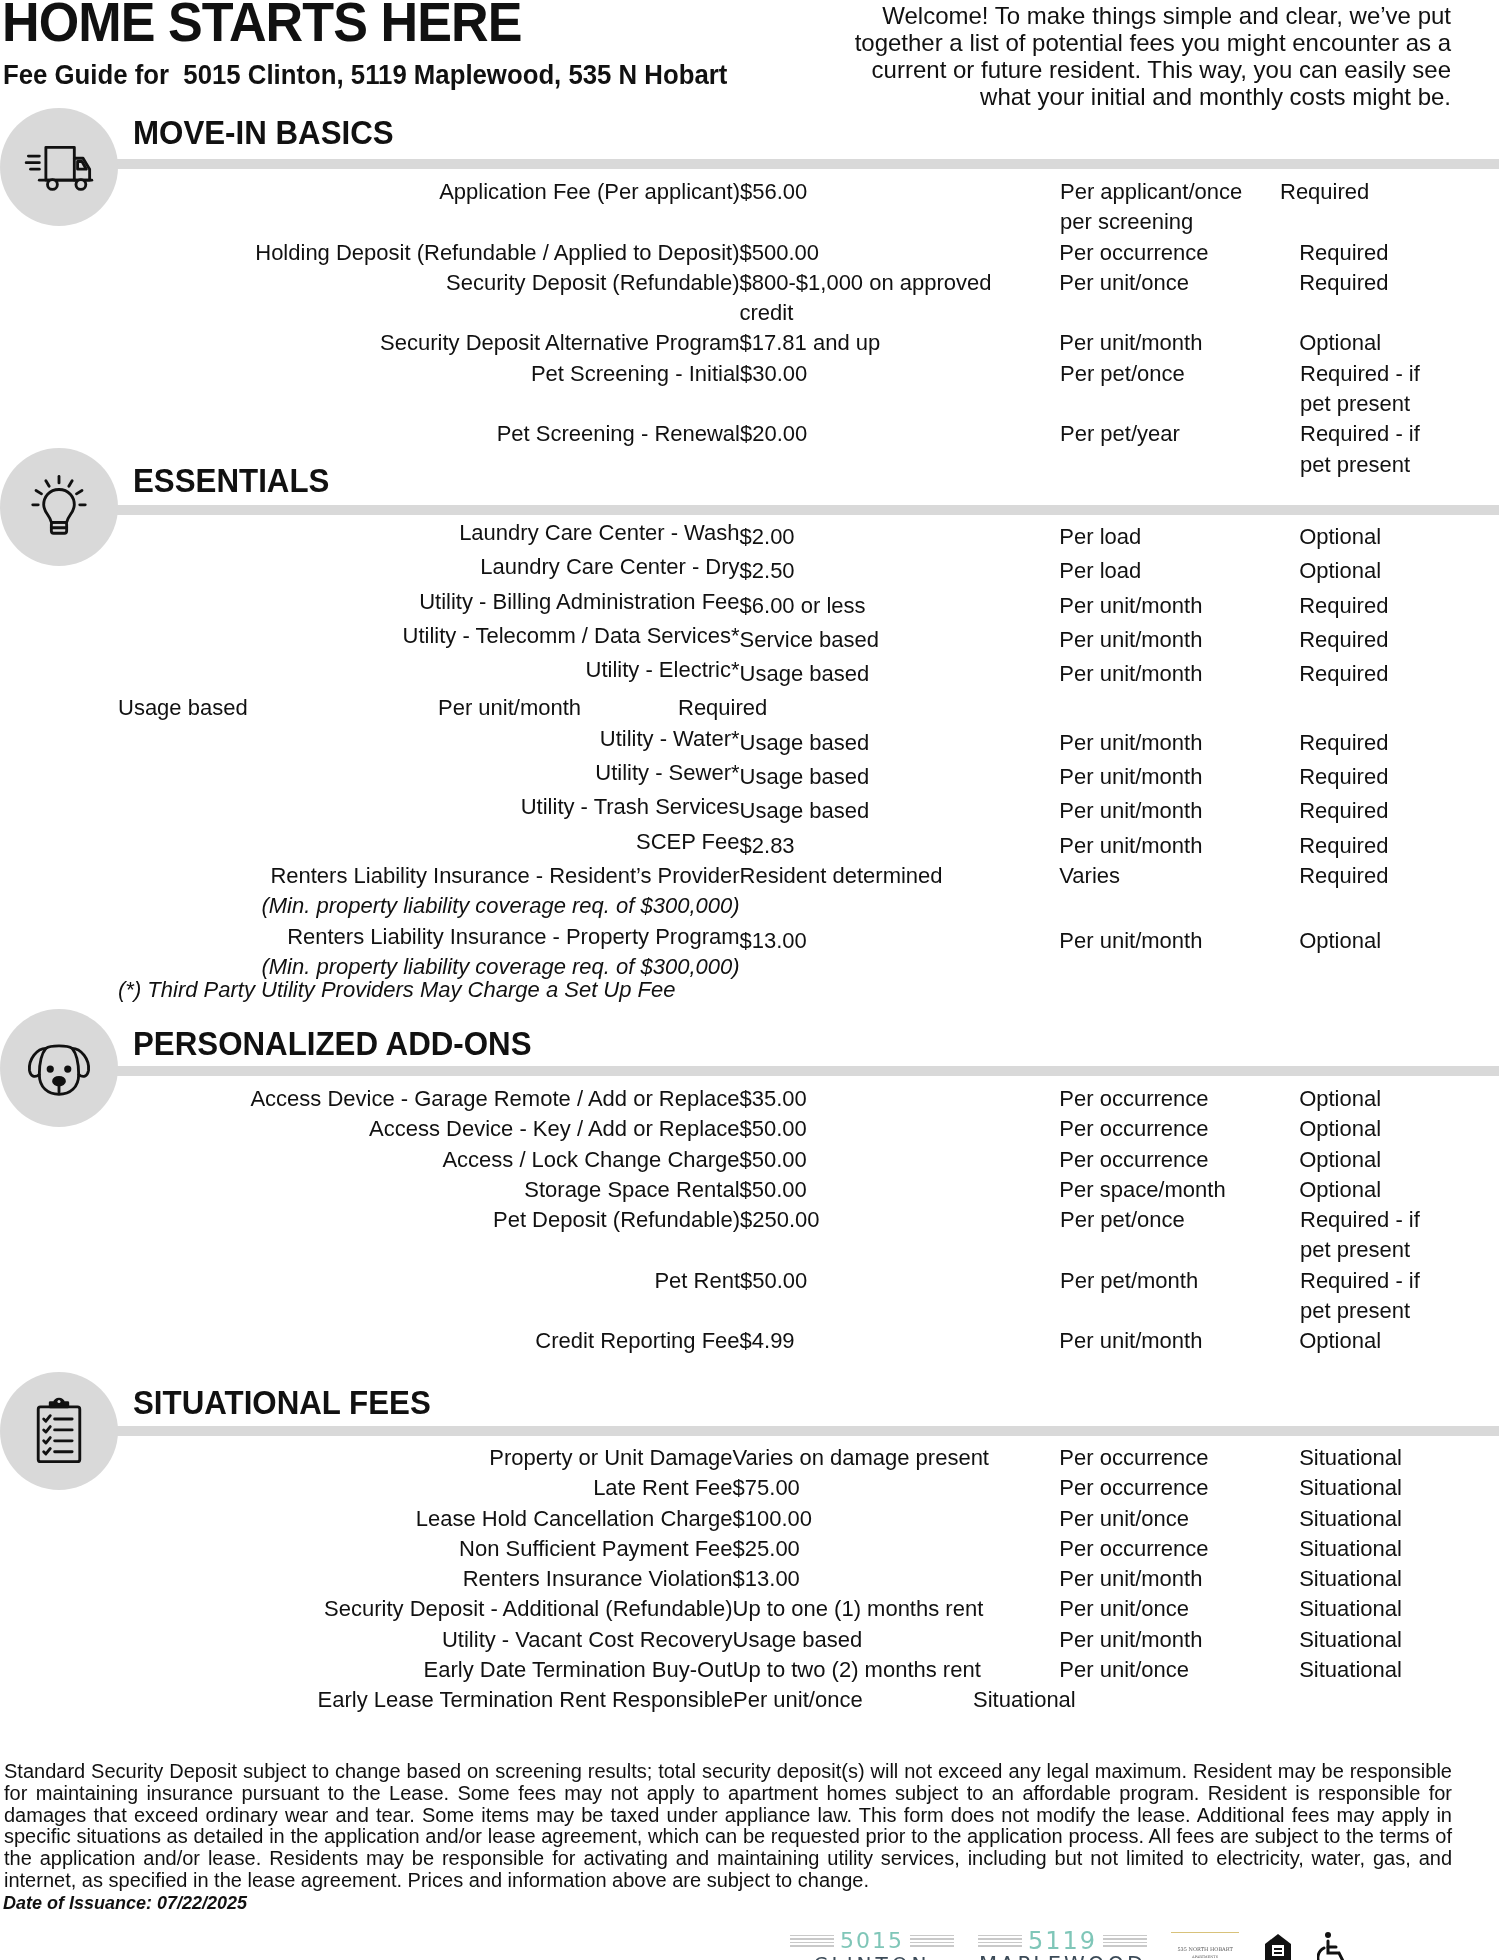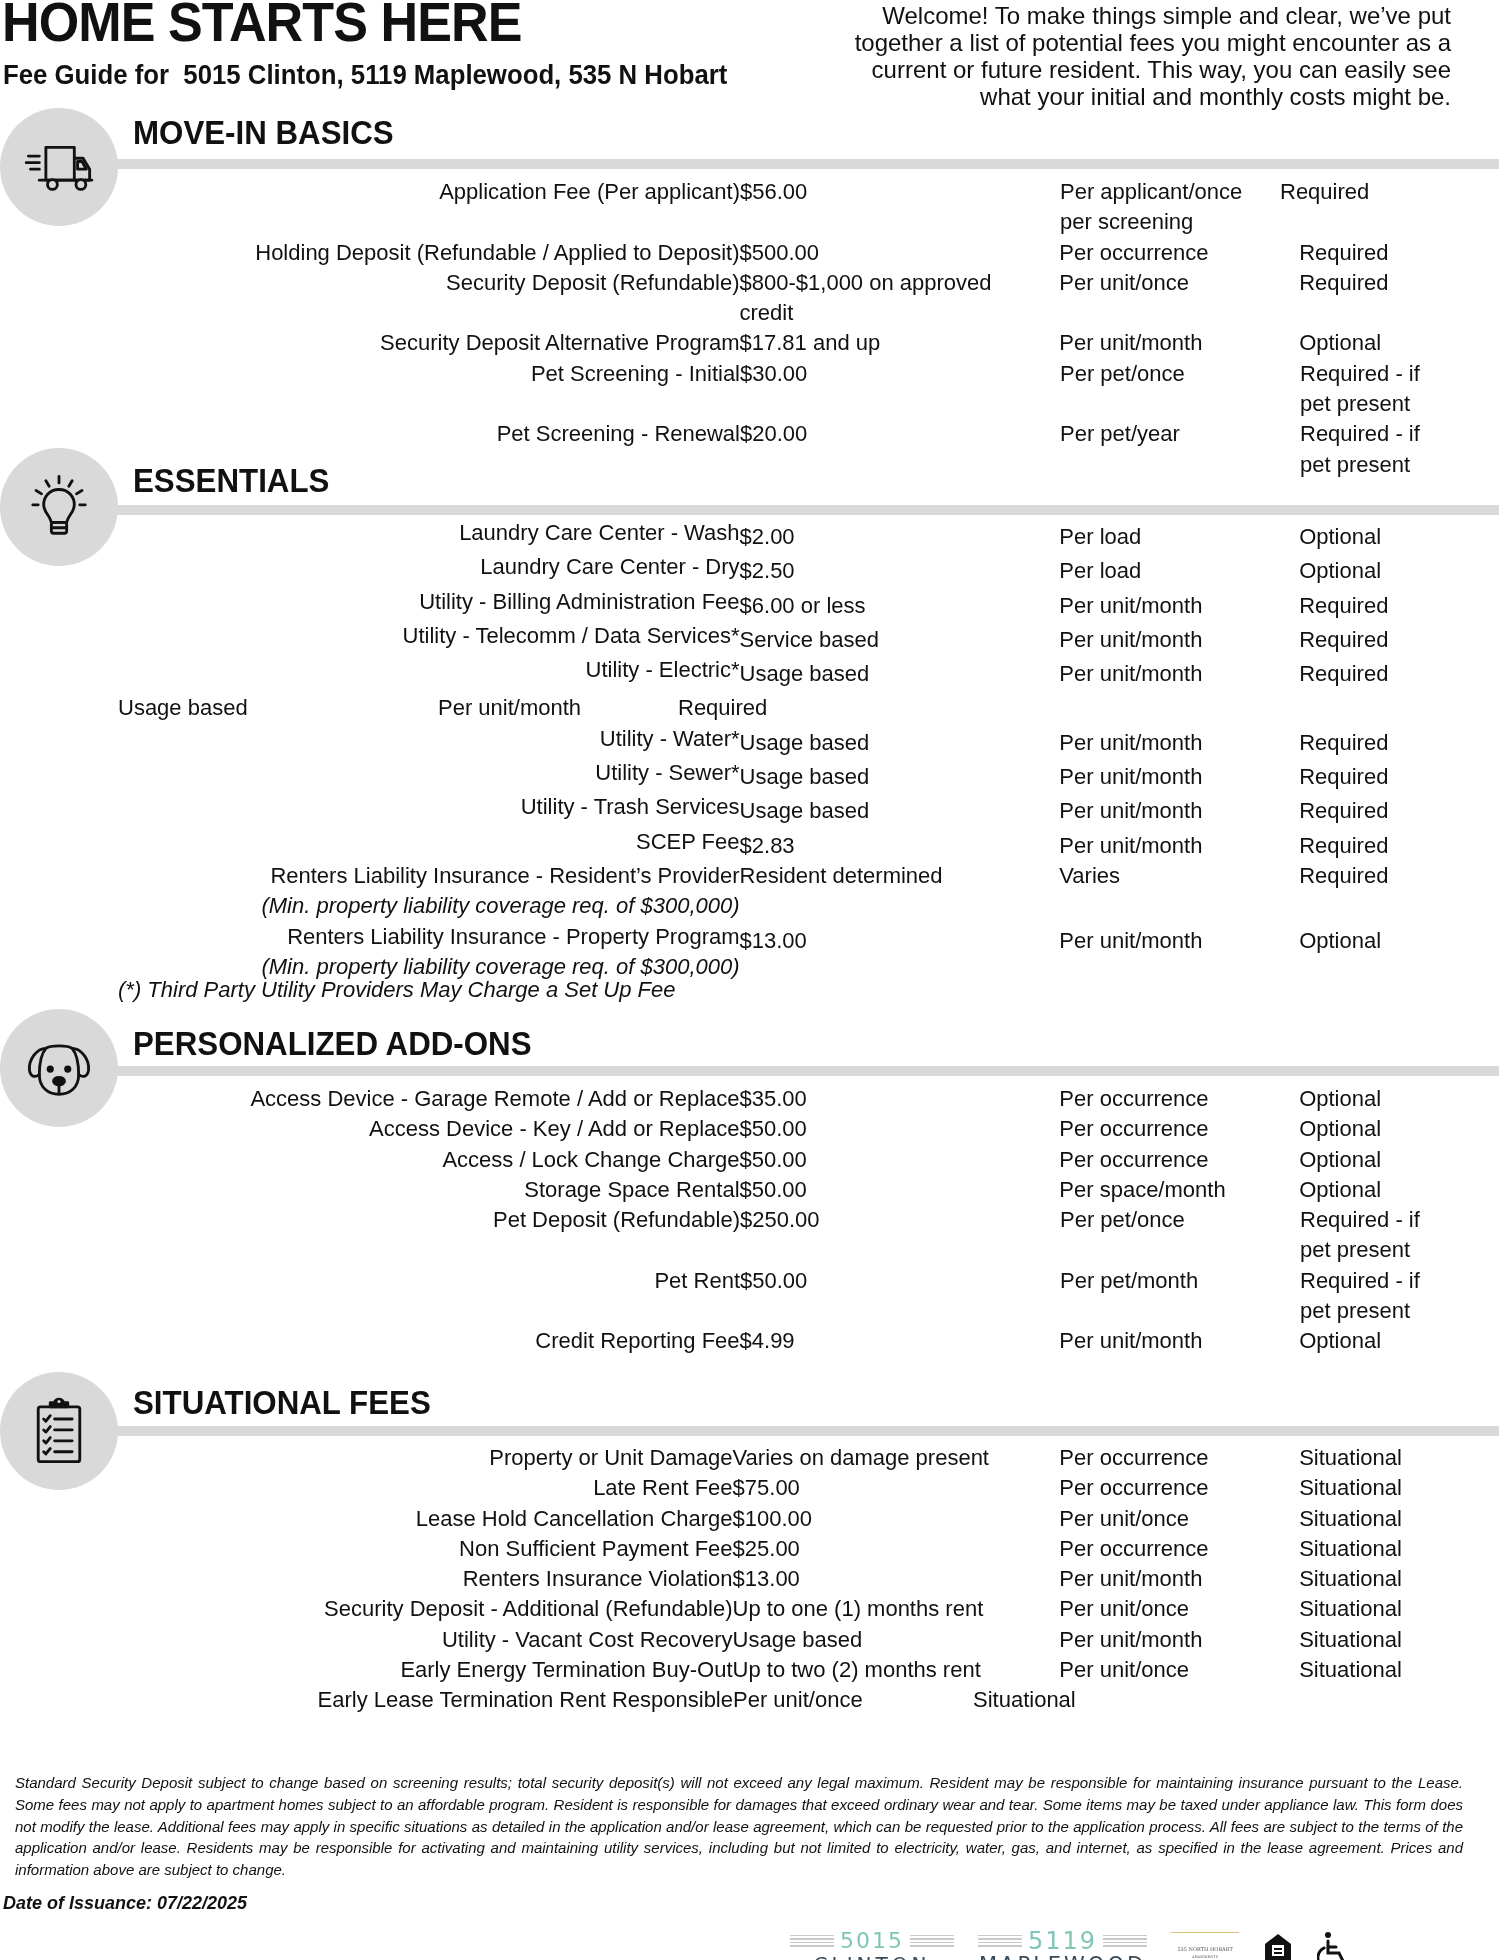--- a/index.html
+++ b/index.html
@@ -37,22 +37,22 @@
   .row { position: relative; display: flex; font-size: 22px; line-height: 30.3px; }
   .c1 { width: 622px; text-align: right; }
   .c2 { width: 320px; }
   .c3 { width: 240px; }
   .c4 { width: 200px; }
   .sit .c1 { width: 615px; }
   .sit .c2 { width: 327px; }
   .note { font-style: italic; display: block; }
   .footnote { font-size: 22px; line-height: 30px; position: absolute; left: 118px; font-style: italic; }
   .disclaimer {
-    position: absolute; left: 3px; top: 1760px; width: 1448px; margin: 12px;
-    font-size: 15px; line-height: 21.8px; font-style: italic; text-align: justify;
+    position: absolute; left: 3px; top: 1760px; width: 1448px; margin: 1px;
+    font-size: 20px; line-height: 21.8px; text-align: justify;
   }
   .issue {
     position: absolute; left: 3px; top: 1893px; margin: 0;
     font-size: 18px; font-weight: 700; font-style: italic;
   }
   .logos { position: absolute; left: 790px; top: 1912px; height: 46px; display: flex; align-items: center; gap: 24px; margin-top: 17px; }
   .logo-txt { display: flex; flex-direction: column; align-items: center; font-family: "DejaVu Sans", sans-serif; line-height: 1; }
   .logo-num { color: #7fc6b8; font-size: 22px; letter-spacing: 2px; display: flex; align-items: center; gap: 6px; }
   .logo-num .lines { width: 44px; height: 12px; background: repeating-linear-gradient(to bottom, #c9c9c9 0 1.5px, transparent 1.5px 3.5px); }
   .logo-name { color: #3b4a57; font-size: 20px; letter-spacing: 4px; margin-top: 2px; }
@@ -331,21 +331,21 @@
         <div class="c3">Per unit/once</div>
         <div class="c4">Situational</div>
       </div>
     <div class="row">
         <div class="c1">Utility - Vacant Cost Recovery</div>
         <div class="c2">Usage based</div>
         <div class="c3">Per unit/month</div>
         <div class="c4">Situational</div>
       </div>
     <div class="row">
-        <div class="c1">Early Energy Termination Buy-Out</div>
+        <div class="c1">Early Date Termination Buy-Out</div>
         <div class="c2">Up to two (2) months rent</div>
         <div class="c3">Per unit/once</div>
         <div class="c4">Situational</div>
       </div>
     <div class="row">
         <div class="c1">Early Lease Termination Rent Responsible</div>
         <div class="c3">Per unit/once</div>
         <div class="c4">Situational</div>
       </div>
   </div>

